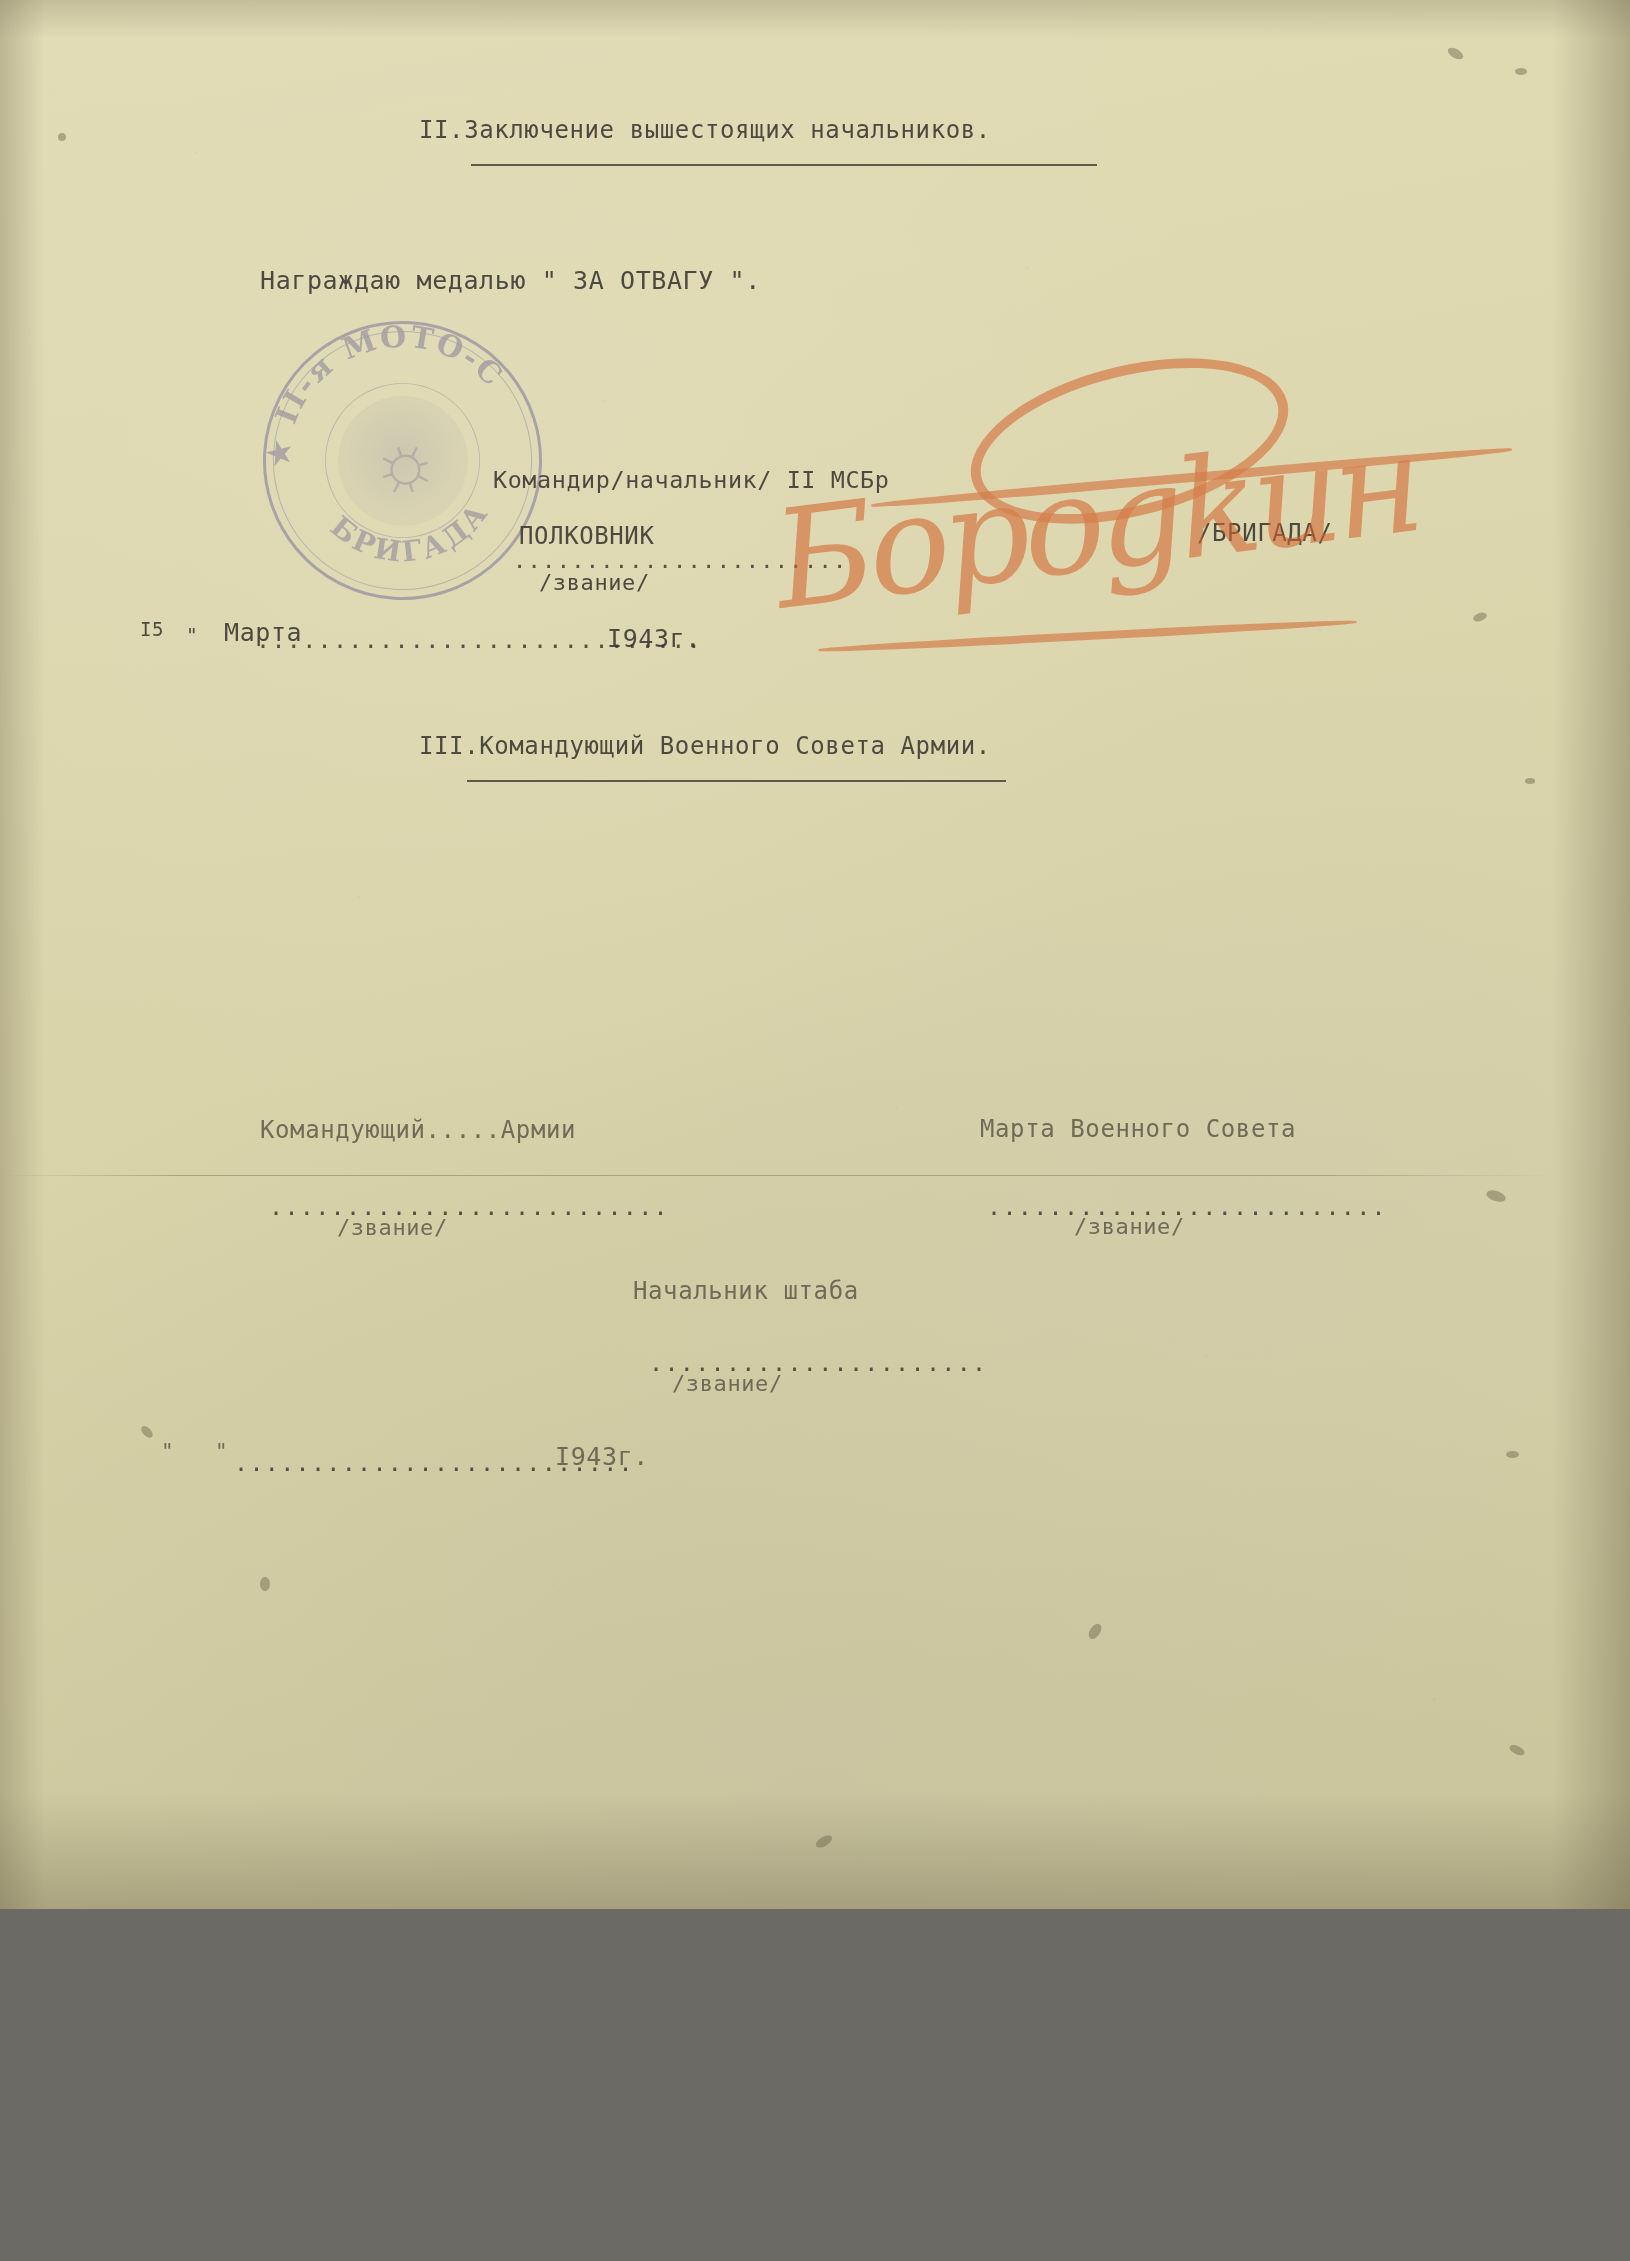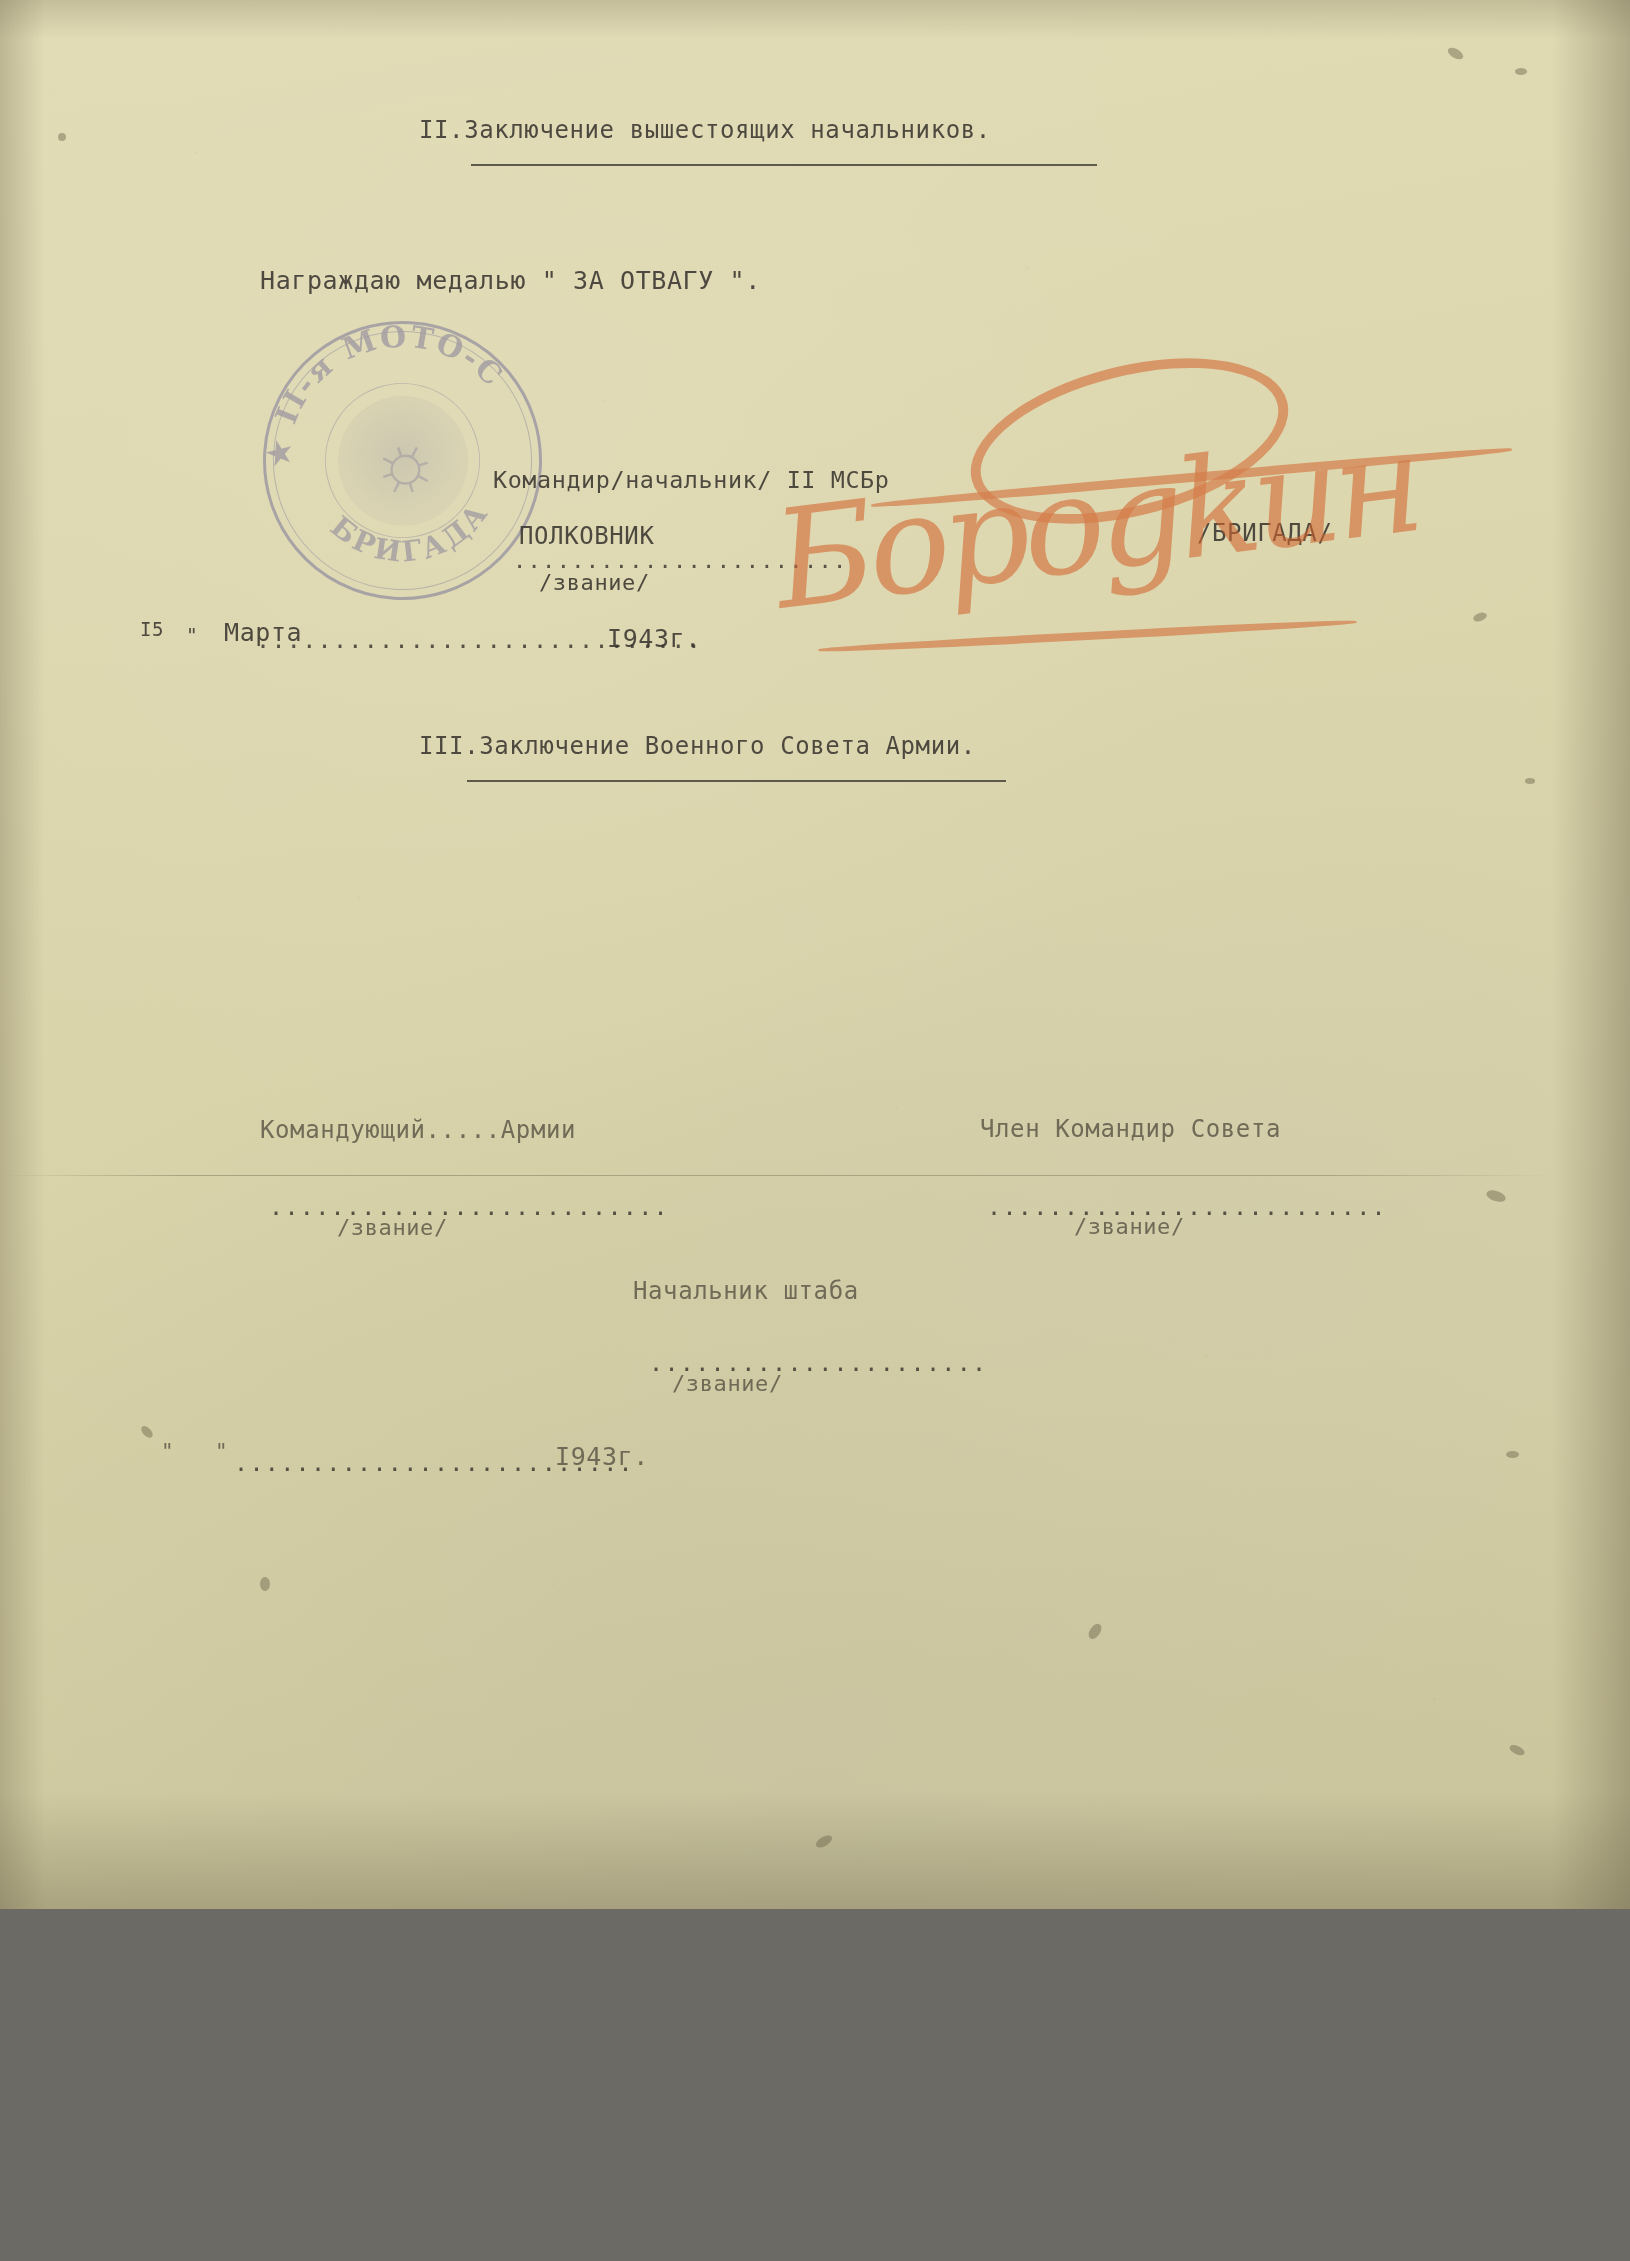--- a/index.html
+++ b/index.html
@@ -223,28 +223,28 @@
   <div class="dots" style="left:256px; top:626px; font-size:23.4px;">.............................</div>
   <div class="tw" style="left:607px; top:624px; font-size:25px;">I943г.</div>
 
   <div class="signature" style="left:753px; top:376px; width:733px; height:312px;">
     <div class="sig-text" style="position:absolute; left:19.5px; top:78px;">Бороgkин</div>
     <div class="sig-stroke" style="left:117px; top:97px; width:643px; height:9px; transform:rotate(-5deg);"></div>
     <div class="sig-stroke" style="left:214px; top:-9.7px; width:305px; height:130px; border-radius:50%; background:transparent; border:10.4px solid #d2652f; opacity:0.72; transform:rotate(-14deg);"></div>
     <div class="sig-stroke" style="left:65px; top:256px; width:539px; height:8.4px; transform:rotate(-3deg);"></div>
   </div>
 
-  <div class="tw" style="left:419px; top:732px; font-size:24px;">III.Заключение Военного Совета Армии.</div>
+  <div class="tw" style="left:419px; top:732px; font-size:24px;">III.Командующий Военного Совета Армии.</div>
   <div class="underline-rule" style="left:467px; top:780px; width:539px;"></div>
 
   <div class="tw faint" style="left:260px; top:1116px; font-size:24px;">Командующий.....Армии</div>
   <div class="dots" style="left:269px; top:1193px; font-size:23.4px;">..........................</div>
   <div class="tw faint" style="left:337px; top:1215px; font-size:22px;">/звание/</div>
 
-  <div class="tw faint" style="left:980px; top:1115px; font-size:24px;">Член Командир Совета</div>
+  <div class="tw faint" style="left:980px; top:1115px; font-size:24px;">Марта Военного Совета</div>
   <div class="dots" style="left:987px; top:1193px; font-size:23.4px;">..........................</div>
   <div class="tw faint" style="left:1074px; top:1214px; font-size:22px;">/звание/</div>
 
   <div class="tw faint" style="left:633px; top:1277px; font-size:24px;">Начальник штаба</div>
   <div class="dots" style="left:649px; top:1349px; font-size:23.4px;">......................</div>
   <div class="tw faint" style="left:672px; top:1371px; font-size:22px;">/звание/</div>
 
   <div class="tw faint" style="left:161px; top:1440px; font-size:21px;">"</div>
   <div class="tw faint" style="left:215px; top:1440px; font-size:21px;">"</div>
   <div class="dots" style="left:234px; top:1449px; font-size:23.4px;">..........................</div>

